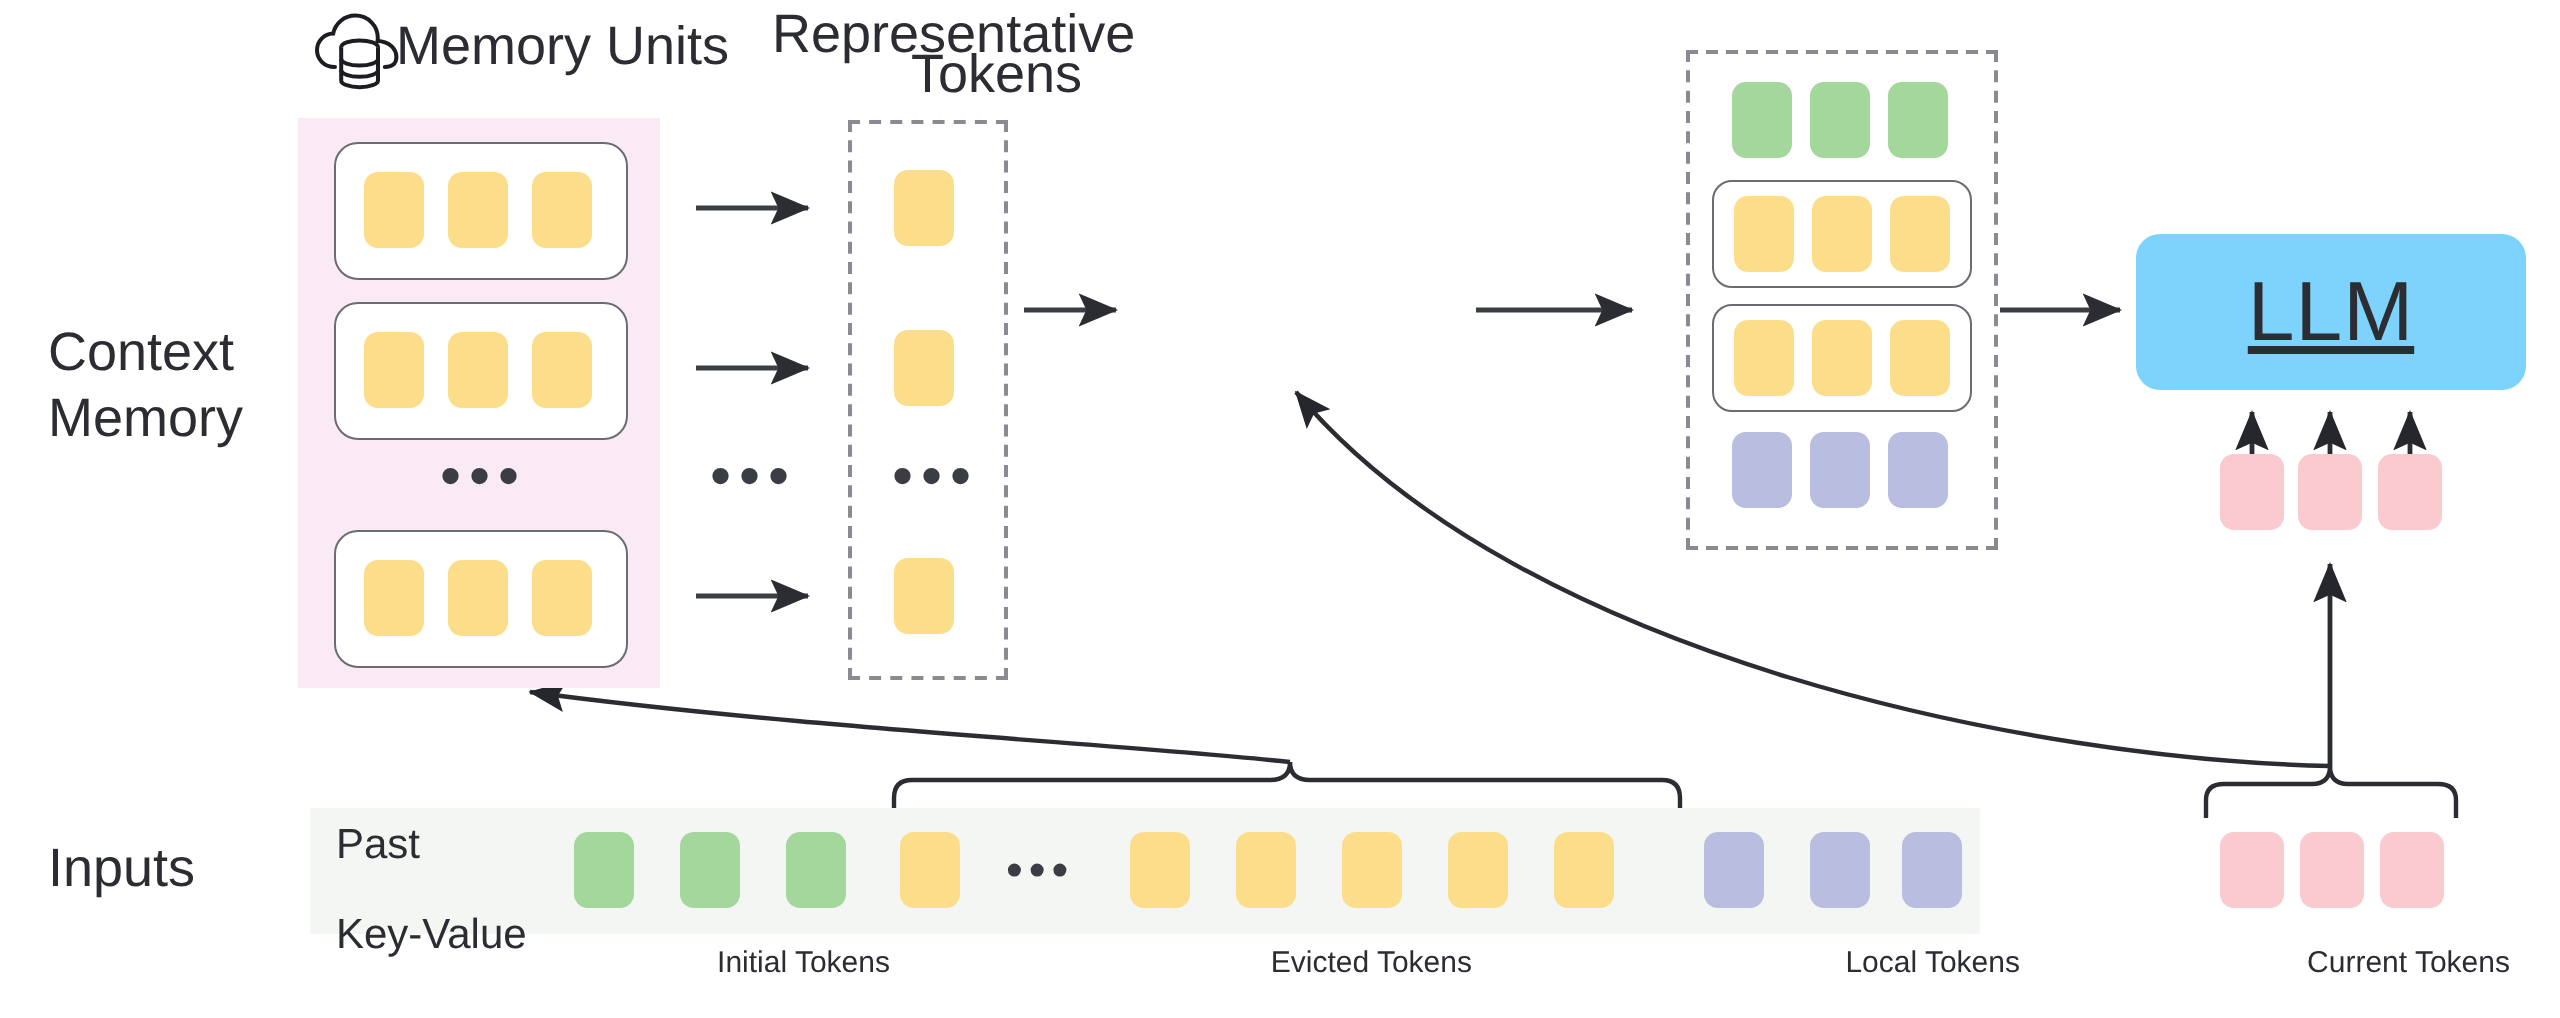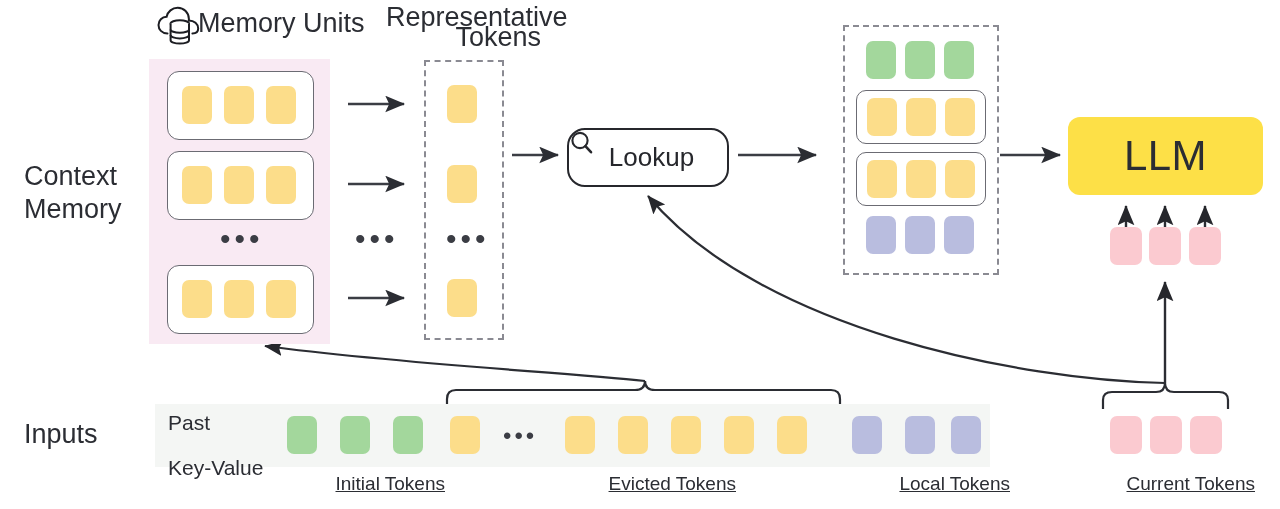--- a/index.html
+++ b/index.html
@@ -8,42 +8,42 @@
     font-family:"Liberation Sans","DejaVu Sans",sans-serif;
     color:#2b2d33;
   }
   .stage{position:absolute;inset:0;}
   .abs{position:absolute;}
 
   
   .lbl{position:absolute;color:#2b2d33;line-height:1.18;white-space:pre;}
   .lbl-big{font-size:27px;}
   .lbl-mid{font-size:21px;}
-  .lbl-sm{font-size:19px;text-decoration:underline;}
+  .lbl-sm{font-size:15px;}
   .center{text-align:right;}
 
   
   .chip{position:absolute;border-radius:7px;}
   .chip.y{background:#fcdd8a;}
   .chip.g{background:#a3d79c;}
   .chip.p{background:#b9bddf;}
   .chip.k{background:#fbcad0;}
 
   
   .memzone{position:absolute;background:#f9eaf3;}
   .unit{position:absolute;border:1.6px solid #6b6b73;border-radius:12px;background:#ffffff;}
   .dashbox{position:absolute;border:2px dashed #8a8a92;}
   .lookup{
     position:absolute;border:2px solid #26272c;border-radius:18px;background:#ffffff;
     display:flex;align-items:center;justify-content:center;gap:7px;
   }
   .lookup .txt{font-size:26px;color:#26272c;}
   .llm{
-    position:absolute;background:#fde047;border-radius:12px;
-    display:flex;align-items:center;justify-content:center;
+    position:absolute;background:#7dd3fc;border-radius:12px;
+    display:flex;align-items:center;justify-content:center;text-decoration:underline;
   }
   .llm .txt{font-size:42px;color:#2b2d33;letter-spacing:0.5px;}
   .inputband{position:absolute;background:#f4f6f4;}
 
   
   .dots{position:absolute;color:#3b3d44;font-size:30px;letter-spacing:4px;line-height:1;}
   .dots.small{font-size:24px;letter-spacing:3px;}
 
   svg{position:absolute;left:0;top:0;overflow:visible;}
 </style>
@@ -153,29 +153,20 @@
   </div>
 
   <div class="dots" style="left:355px;top:224px;">•••</div>
 
   <div class="dashbox" style="left:424px;top:60px;width:76px;height:276px;"></div>
   <div class="chip y" style="left:447px;top:85px;width:30px;height:38px;"></div>
   <div class="chip y" style="left:447px;top:165px;width:30px;height:38px;"></div>
   <div class="dots" style="left:446px;top:224px;">•••</div>
   <div class="chip y" style="left:447px;top:279px;width:30px;height:38px;"></div>
 
-  <div class="lookup" style="left:567px;top:128px;width:158px;height:55px;">
-    <span style="display:flex;">
-      <svg width="26" height="26" viewBox="0 0 26 26">
-        <circle cx="11" cy="10.5" r="7.6" fill="none" stroke="#26272c" stroke-width="2.1"></circle>
-        <line x1="16.4" y1="16.2" x2="22" y2="22.2" stroke="#26272c" stroke-width="2.6" stroke-linecap="round"></line>
-      </svg>
-    </span>
-    <span class="txt">Lookup</span>
-  </div>
 
   <div class="dashbox" style="left:843px;top:25px;width:152px;height:246px;"></div>
 
   <div class="abs" style="left:866px;top:41px;width:108px;height:38px;">
     <div class="chip g" style="left:0px;top:0px;width:30px;height:38px;"></div>
     <div class="chip g" style="left:39px;top:0px;width:30px;height:38px;"></div>
     <div class="chip g" style="left:78px;top:0px;width:30px;height:38px;"></div>
   </div>
 
   <div class="unit" style="left:856px;top:90px;width:128px;height:52px;border-radius:10px;">

